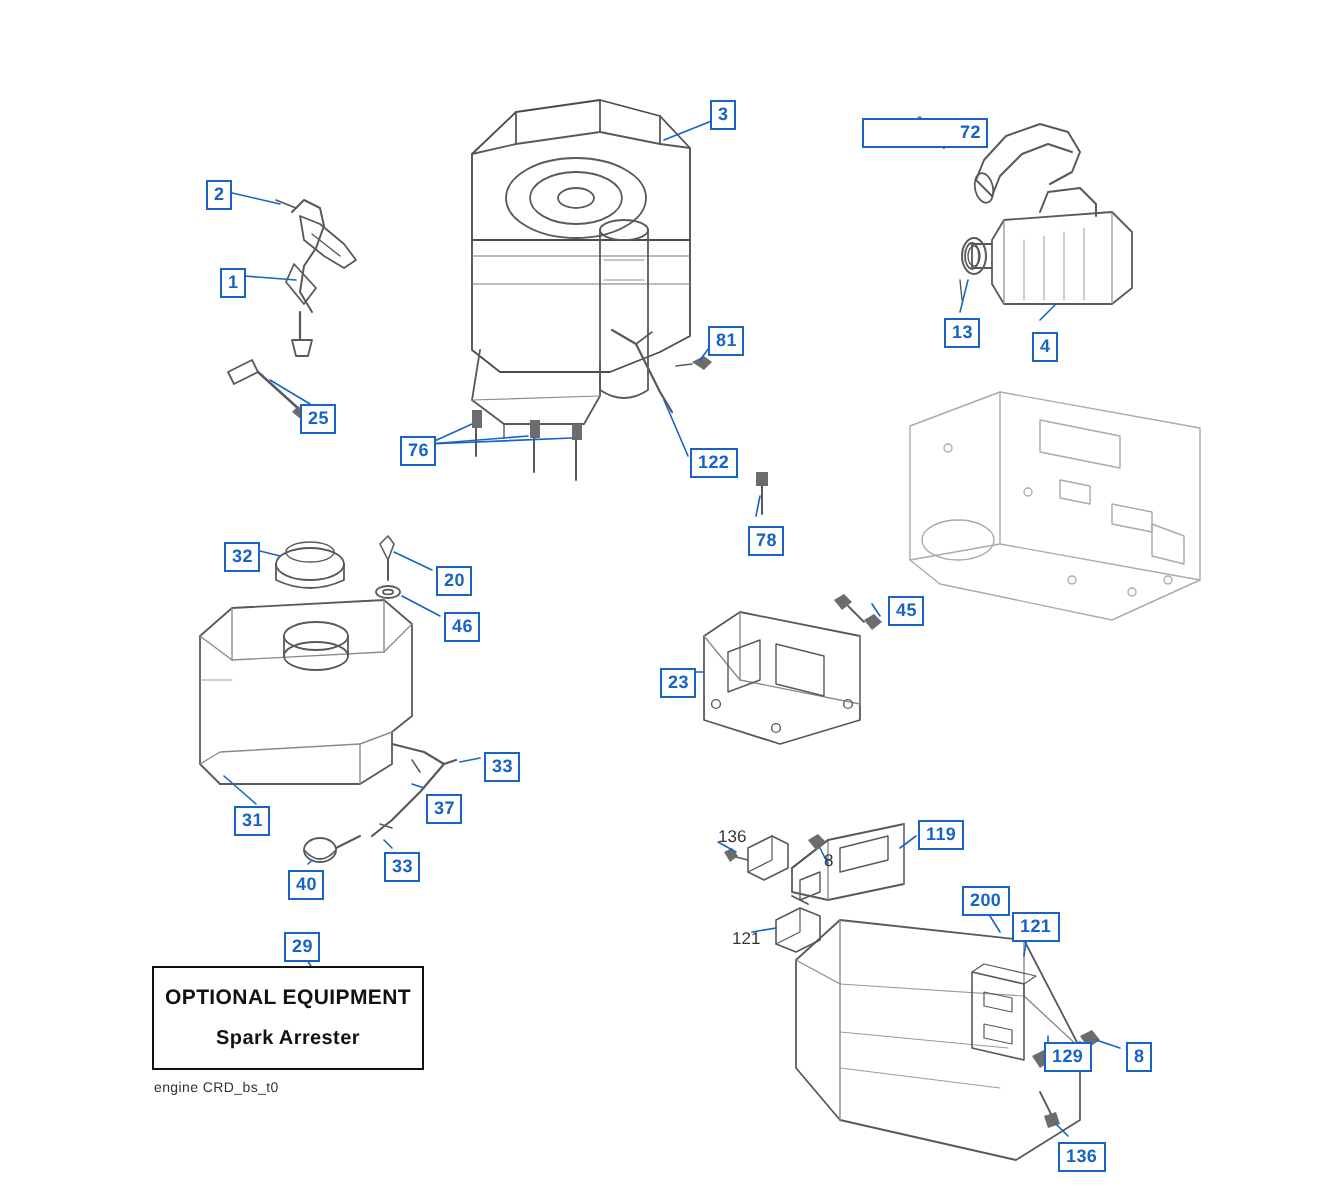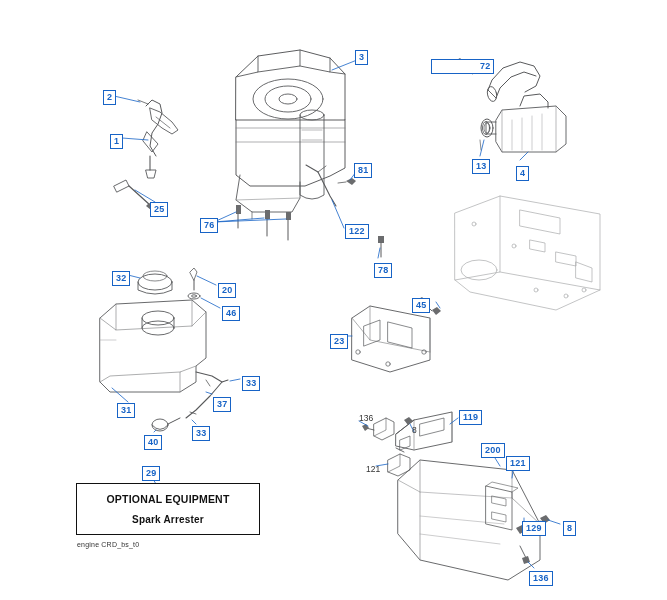--- a/index.html
+++ b/index.html
@@ -29,21 +29,21 @@
   .plain-num{
     position:absolute;
     color:#333;
     font-size:8.5px;
     line-height:9px;
     white-space:nowrap;
   }
   #optbox{
     position:absolute;
     left:76px;top:483px;
-    width:184px;height:52px;
+    width:136px;height:52px;
     border:1.2px solid #111;
     background:#fff;
     box-sizing:border-box;
   }
   #optbox .t1{
     text-align:center;
     font-size:10.5px;
     font-weight:bold;
     color:#111;
     margin-top:9px;
@@ -318,21 +318,21 @@
       <div class="callout" style="left: 472px; top: 159px;">13</div>
       <div class="callout" style="left: 516px; top: 166px;">4</div>
       <div class="callout" style="left: 112px; top: 271px;">32</div>
       <div class="callout" style="left: 218px; top: 283px;">20</div>
       <div class="callout" style="left: 222px; top: 306px;">46</div>
       <div class="callout" style="left: 117px; top: 403px;">31</div>
       <div class="callout" style="left: 144px; top: 435px;">40</div>
       <div class="callout" style="left: 242px; top: 376px;">33</div>
       <div class="callout" style="left: 213px; top: 397px;">37</div>
       <div class="callout" style="left: 192px; top: 426px;">33</div>
-      <div class="callout" style="left: 412px; top: 298px;">45</div>
+      <div class="callout" style="left: 444px; top: 298px;">45</div>
       <div class="callout" style="left: 330px; top: 334px;">23</div>
       <div class="callout" style="left: 459px; top: 410px;">119</div>
       <div class="callout" style="left: 481px; top: 443px;">200</div>
       <div class="callout" style="left: 506px; top: 456px;">121</div>
       <div class="callout" style="left: 522px; top: 521px;">129</div>
       <div class="callout" style="left: 563px; top: 521px;">8</div>
       <div class="callout" style="left: 529px; top: 571px;">136</div>
       <div class="callout" style="left: 142px; top: 466px;">29</div>
     </div>
   <div id="plain-layer">

